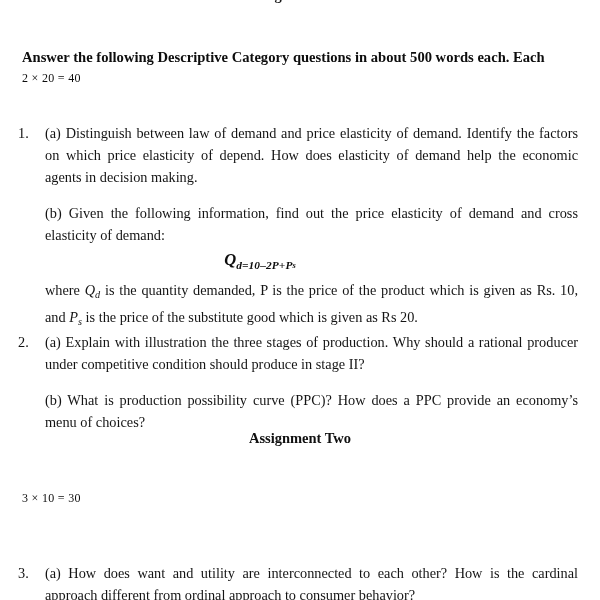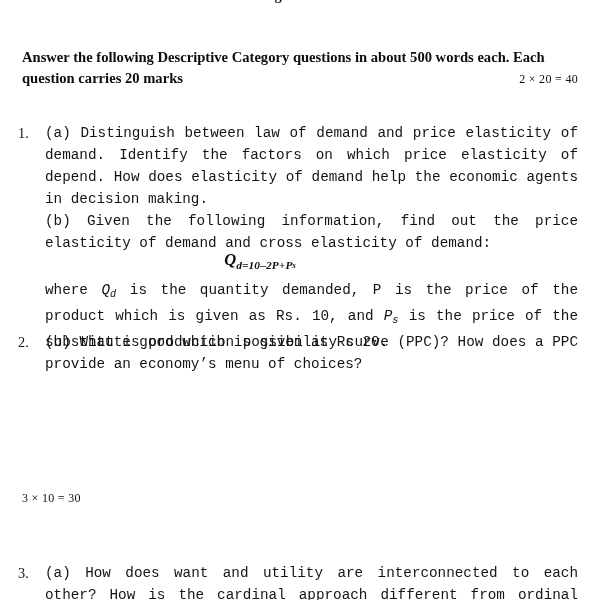--- a/index.html
+++ b/index.html
@@ -68,31 +68,31 @@
     position: absolute;
     left: 0;
     top: 0;
     width: 26px;
     font-size: 14.3px;
     line-height: 22px;
     text-align: left;
   }
   .qbody {
     margin-left: 27px;
-    font-family: Liberation Mono, monospace;
   }
   .para {
     font-size: 14.3px;
     line-height: 22px;
     text-align: justify;
     text-justify: inter-word;
     color: #141414;
     margin: 0;
   }
   .para + .para {
+    margin-top: 14px;
   }
 
   
   .equation {
     position: absolute;
     left: 0;
     width: 520px;
     text-align: center;
     font-size: 16.5px;
     font-weight: bold;
@@ -133,21 +133,20 @@
 </head>
 <body>
 
 <div class="page">
 
   <div class="clipped-heading">Assignment One</div>
 
   <div class="instruction" style="top:47px;">
     <div>Answer the following Descriptive Category questions in about 500 words each. Each</div>
     <div class="line2">
-      <span>question carries 20 marks</span>
       <span class="marks">2 × 20 = 40</span>
     </div>
   </div>
 
   <div class="qitem" style="top:122px;">
     <div class="qnum">1.</div>
     <div class="qbody">
       <p class="para">(a) Distinguish between law of demand and price elasticity of demand. Identify the factors on which price elasticity of depend. How does elasticity of demand help the economic agents in decision making.</p>
       <p class="para">(b) Given the following information, find out the price elasticity of demand and cross elasticity of demand:</p>
     </div>
@@ -159,24 +158,26 @@
 
   <div class="qitem" style="top:279px;">
     <div class="qbody">
       <p class="para"><span>where </span><span class="mvar"><span>Q</span><span class="sub">d</span></span><span> is the quantity demanded, P is the price of the product which is given as Rs. 10, and </span><span class="mvar"><span>P</span><span class="sub">s</span></span><span> is the price of the substitute good which is given as Rs 20.</span></p>
     </div>
   </div>
 
   <div class="qitem" style="top:331px;">
     <div class="qnum">2.</div>
     <div class="qbody">
+      <p class="para">(a) Explain with illustration the three stages of production. Why should a rational producer under competitive condition should produce in stage II?</p>
       <p class="para">(b) What is production possibility curve (PPC)? How does a PPC provide an economy’s menu of choices?</p>
     </div>
   </div>
 
+  <div class="section-heading" style="top:430px;">Assignment Two</div>
 
   <div class="instruction" style="top:488px;">
     <div class="line2">
       <span class="marks">3 × 10 = 30</span>
     </div>
   </div>
 
   <div class="qitem" style="top:562px;">
     <div class="qnum">3.</div>
     <div class="qbody">

